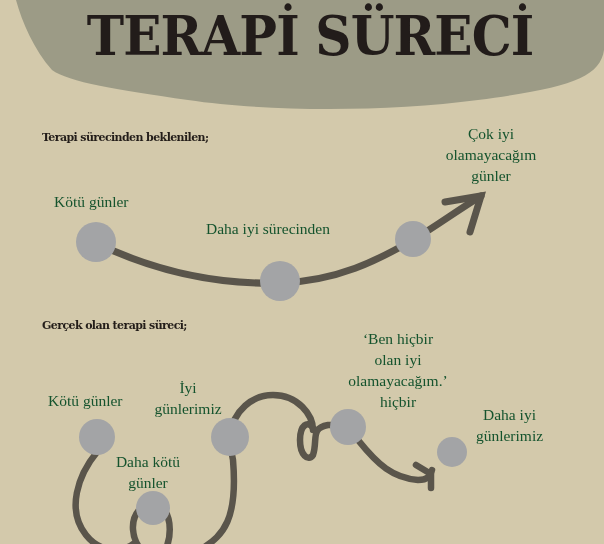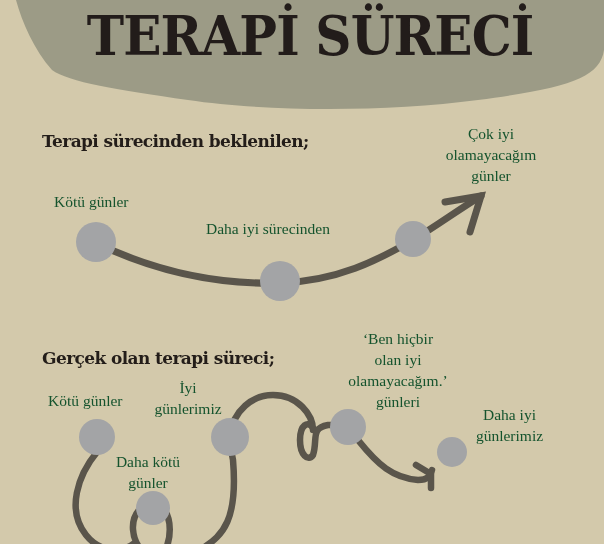--- a/index.html
+++ b/index.html
@@ -13,21 +13,21 @@
     .canvas { position: absolute; left: 8px; top: 0; width: 604px; height: 544px; }
     .banner-shape { position: absolute; left: 0; top: 0; }
     .title {
       position: absolute; left: 0; top: 4px; width: 604px; text-align: center;
       font-family: "DejaVu Serif", serif; font-weight: bold;
       font-size: 54px; letter-spacing: -1px; color: #221c1a;
       transform: scaleX(0.93);
     }
     .heading {
       position: absolute; font-family: "DejaVu Serif", serif; font-weight: bold;
-      font-size: 17px; color: #231d19; letter-spacing: -0.6px;
+      font-size: 11px; color: #231d19; letter-spacing: -0.6px;
     }
     .lbl {
       position: absolute; font-family: "Liberation Serif", serif; font-size: 15.5px;
       color: #14532d; text-align: center; line-height: 21px; white-space: nowrap;
     }
     svg.paths { position: absolute; left: 0; top: 0; }
   </style>
 </head>
 <body>
 
@@ -71,33 +71,33 @@
 
   <div class="heading" style="left:34px; top:131px;">Terapi sürecinden beklenilen;</div>
   <div class="lbl" style="left:46px; top:191px;">Kötü günler</div>
   <div class="lbl" style="left:198px; top:218px;">Daha iyi sürecinden</div>
   <div class="lbl" style="left:428px; top:123px; width:110px;">
     <div>Çok iyi</div>
     <div>olamayacağım</div>
     <div>günler</div>
   </div>
 
-  <div class="heading" style="left:34px; top:319px;margin-top:29px;">Gerçek olan terapi süreci;</div>
+  <div class="heading" style="left:34px; top:319px;">Gerçek olan terapi süreci;</div>
   <div class="lbl" style="left:40px; top:390px;">Kötü günler</div>
   <div class="lbl" style="left:136px; top:377px; width:88px;text-align:center;">
     <div>İyi</div>
     <div>günlerimiz</div>
   </div>
   <div class="lbl" style="left:100px; top:451px; width:80px;">
     <div>Daha kötü</div>
     <div>günler</div>
   </div>
   <div class="lbl" style="left:330px; top:328px; width:120px;">
     <div>‘Ben hiçbir</div>
     <div>olan iyi</div>
     <div>olamayacağım.’</div>
-    <div>günleri</div>
+    <div>hiçbir</div>
   </div>
   <div class="lbl" style="left:454px; top:404px; width:95px;">
     <div>Daha iyi</div>
     <div>günlerimiz</div>
   </div>
 </div>
 
 </body></html>

